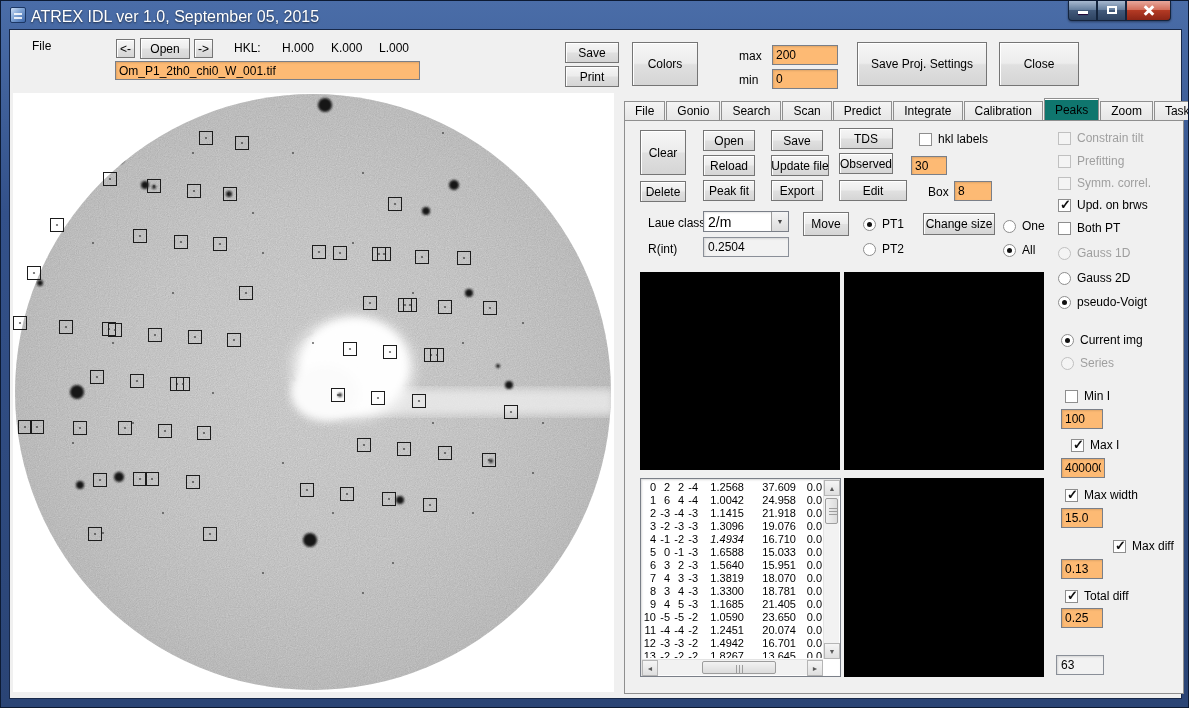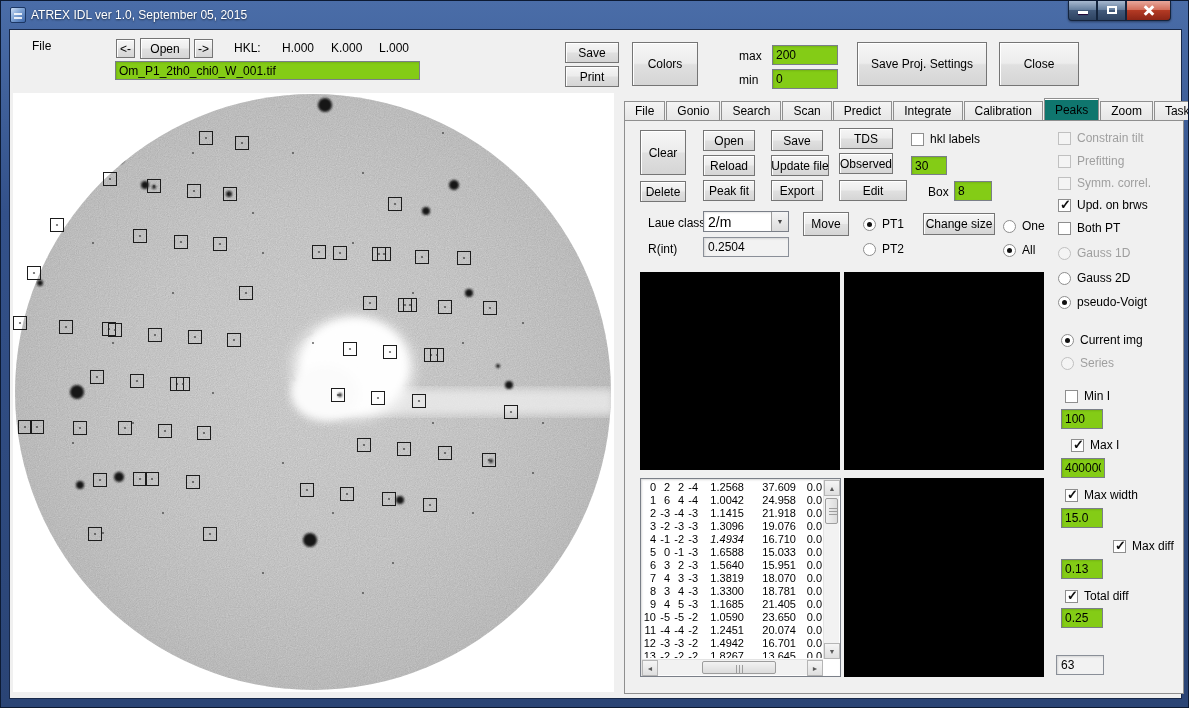--- a/index.html
+++ b/index.html
@@ -5,21 +5,21 @@
   * { margin:0; padding:0; box-sizing:border-box; }
   html,body { width:1189px; height:708px; }
   body { font-family:"Liberation Sans", sans-serif; font-size:12px; color:#000; background:#444; }
 
   
   .win { position:relative; width:1189px; height:708px;
          background:linear-gradient(180deg,#4a6da8 0%,#33518a 30%,#2a4475 100%);
          border:1px solid #0c1a33; overflow:hidden; }
   .titlebar { position:absolute; left:0; top:0; width:100%; height:28px;
               background:linear-gradient(180deg,#5b7cb5 0%,#34528c 35%,#22386 60%,#1f3560 100%); }
-  .titlebar-text { position:absolute; left:30px; top:7px; color:#fff; font-size:12px;
+  .titlebar-text { position:absolute; left:30px; top:7px; color:#fff; font-size:16px;
                    text-shadow:0 1px 2px rgba(0,0,0,.6); white-space:nowrap; }
   .app-icon { position:absolute; left:9px; top:6px; width:16px; height:16px;
               background:linear-gradient(135deg,#cfe0f5 0%,#7fa3d4 45%,#3a65a8 100%);
               border:1px solid #1c3764; border-radius:2px; }
   .app-icon::after { content:""; position:absolute; left:3px; top:3px; width:8px; height:8px;
               background:repeating-linear-gradient(0deg,#fff 0 2px,transparent 2px 4px); opacity:.85; }
   .caption-group { position:absolute; right:17px; top:0; height:20px; display:flex;
                    filter:drop-shadow(0 1px 1px rgba(0,0,0,.4)); }
   .cap-btn { width:29px; height:20px; border:1px solid #14243d; border-top:none; position:relative;
              background:linear-gradient(180deg,#a7b8cf 0%,#67809f 45%,#42597a 50%,#2e4362 100%); }
@@ -32,21 +32,21 @@
   .glyph-close-a { transform:translateY(4px) rotate(45deg); }
   .glyph-close-b { transform:translateY(4px) rotate(-45deg); }
 
   .content { position:absolute; left:8px; top:28px; width:1173px; height:670px;
              background:#f0f0f0; border:1px solid #18294a; }
 
   
   .btn { position:absolute; background:linear-gradient(180deg,#f6f6f6,#ececec 48%,#e0e0e0 52%,#d5d5d5);
          border:1px solid #757575; box-shadow:inset 1px 1px 0 #fff;
          display:flex; align-items:center; justify-content:center; font-size:12px; white-space:nowrap; cursor:default; }
-  .field { position:absolute; background:#84cc16; border:1px solid #7a7f88;
+  .field { position:absolute; background:#fdba74; border:1px solid #7a7f88;
            box-shadow:inset 1px 1px 2px rgba(0,0,0,.12); font-family:"Liberation Sans",sans-serif;
            font-size:12px; padding:1px 3px; outline:none; }
   .rofield { position:absolute; background:#f2f2f2; border:1px solid #8a8f98;
            box-shadow:inset 1px 1px 2px rgba(0,0,0,.12); font-size:12px; padding:2px 4px; }
   .lbl { position:absolute; white-space:nowrap; }
 
   .cbrow { position:absolute; display:flex; align-items:center; gap:6px; }
   .cb { width:13px; height:13px; background:#fff; border:1px solid #8e8e8e; position:relative; flex:0 0 auto; }
   .cb.checked::after { content:"✓"; position:absolute; left:1px; top:-3px; font-size:13px; font-weight:bold; color:#111; }
   .cb.disabled { border-color:#c0c0c0; background:#f4f4f4; }
@@ -366,21 +366,21 @@
         <div class="tab">Zoom</div>
         <div class="tab">Task List</div>
       </div>
 
     <div class="pane">
 
       <button class="btn" style="left:15px; top:9px; width:46px; height:45px;">Clear</button>
       <button class="btn" style="left:78px; top:9px; width:52px; height:21px;">Open</button>
       <button class="btn" style="left:146px; top:9px; width:52px; height:21px;">Save</button>
       <button class="btn" style="left:214px; top:7px; width:54px; height:21px;">TDS</button>
-      <div class="cbrow" style="left:286px; top:11px;">
+      <div class="cbrow" style="left:294px; top:11px;">
         <span class="cb"></span>
         <span>hkl labels</span>
       </div>
 
       <button class="btn" style="left:78px; top:34px; width:52px; height:21px;">Reload</button>
       <button class="btn" style="left:146px; top:34px; width:58px; height:21px;">Update file</button>
       <button class="btn" style="left:214px; top:32px; width:54px; height:21px;">Observed</button>
       <input class="field" style="left: 286px; top: 35px; width: 36px; height: 19px;" value="30">
 
       <button class="btn" style="left:15px; top:60px; width:46px; height:21px;">Delete</button>

